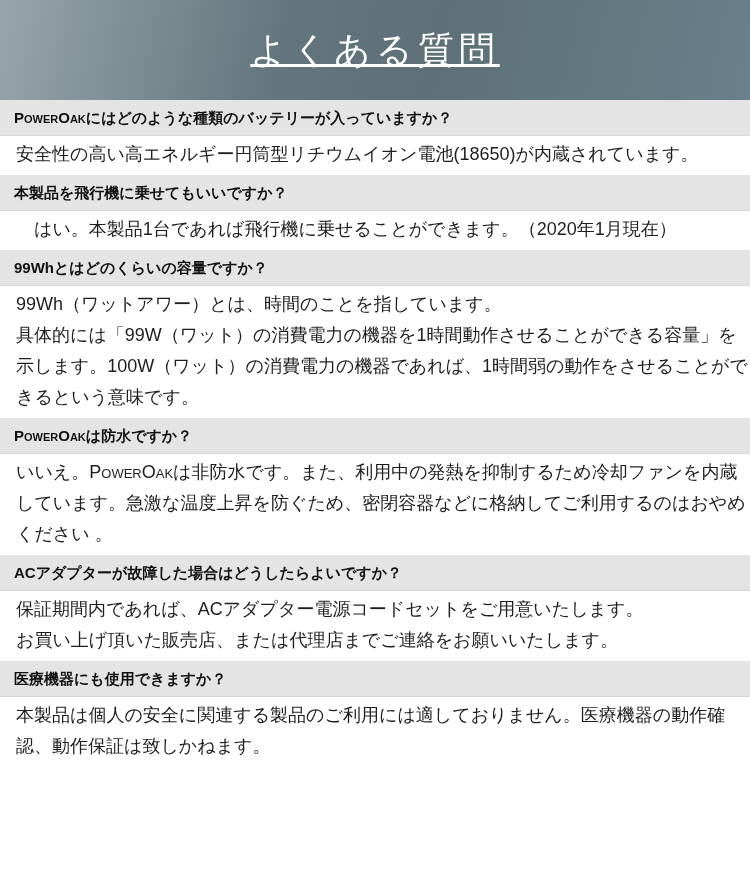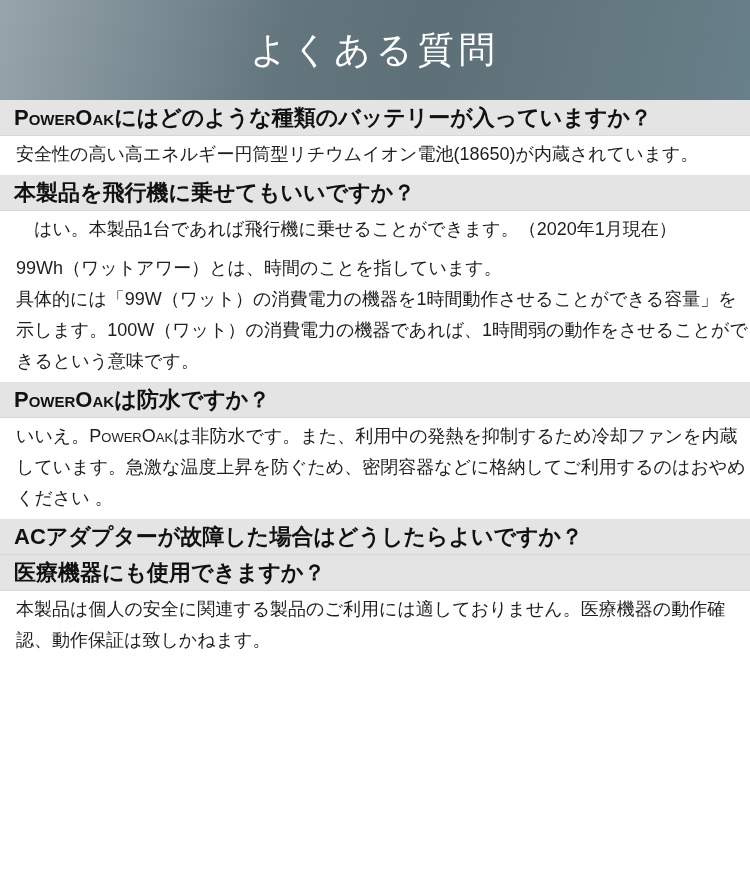--- a/index.html
+++ b/index.html
@@ -31,25 +31,26 @@
     justify-content: center;
     background: linear-gradient(102deg, var(--g1) 0%, #63757d 38%, var(--g2) 58%, var(--g3) 100%);
   }
   .page-title {
     margin: 9px;
     color: var(--title-color);
     font-size: 36px;
     font-weight: 300;
     letter-spacing: 5px;
     line-height: 1;
+    text-decoration: underline;
   }
   .faq-item .question {
     background: var(--q-bg);
     color: var(--q-text);
-    font-size: 22px;
+    font-size: 15px;
     font-weight: 700;
     line-height: 22px;
     padding: 7px 14px 6px 14px;
     border-bottom: 1px solid #d7d7d7;
   }
   .faq-item .answer {
     background: var(--a-bg);
     color: var(--a-text);
     font-size: 18px;
     padding: 3px 0 5px 16px;
@@ -80,35 +81,40 @@
 
 
     <section class="faq-item">
       <div class="question">本製品を飛行機に乗せてもいいですか？</div>
       <div class="answer">
         <p>　はい。本製品1台であれば飛行機に乗せることができます。（2020年1月現在）</p>
       </div>
     </section>
 
     <section class="faq-item">
+      <div class="question">99Whとはどのくらいの容量ですか？</div>
       <div class="answer">
         <p>99Wh（ワットアワー）とは、時間のことを指しています。</p>
         <p>具体的には「99W（ワット）の消費電力の機器を1時間動作させることができる容量」を示します。100W（ワット）の消費電力の機器であれば、1時間弱の動作をさせることができるという意味です。</p>
       </div>
     </section>
 
     <section class="faq-item">
       <div class="question"><span class="sc">PowerOak</span>は防水ですか？</div>
       <div class="answer">
         <p>いいえ。<span class="sc">PowerOak</span>は非防水です。また、利用中の発熱を抑制するため冷却ファンを内蔵しています。急激な温度上昇を防ぐため、密閉容器などに格納してご利用するのはおやめください 。</p>
       </div>
     </section>
 
     <section class="faq-item">
       <div class="question">ACアダプターが故障した場合はどうしたらよいですか？</div>
+      <div class="answer">
+        <p>保証期間内であれば、ACアダプター電源コードセットをご用意いたします。</p>
+        <p>お買い上げ頂いた販売店、または代理店までご連絡をお願いいたします。</p>
+      </div>
     </section>
 
     <section class="faq-item">
       <div class="question">医療機器にも使用できますか？</div>
       <div class="answer">
         <p>本製品は個人の安全に関連する製品のご利用には適しておりません。医療機器の動作確認、動作保証は致しかねます。</p>
       </div>
     </section>
   </main>
 

